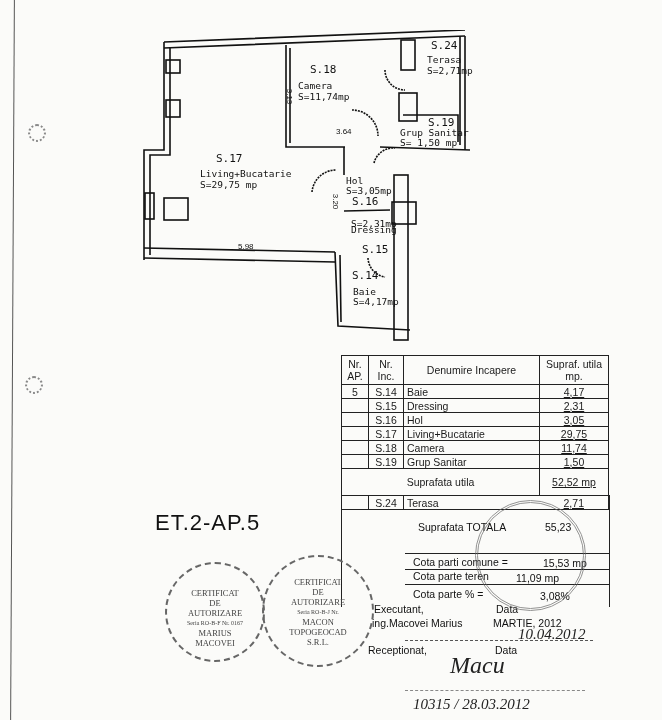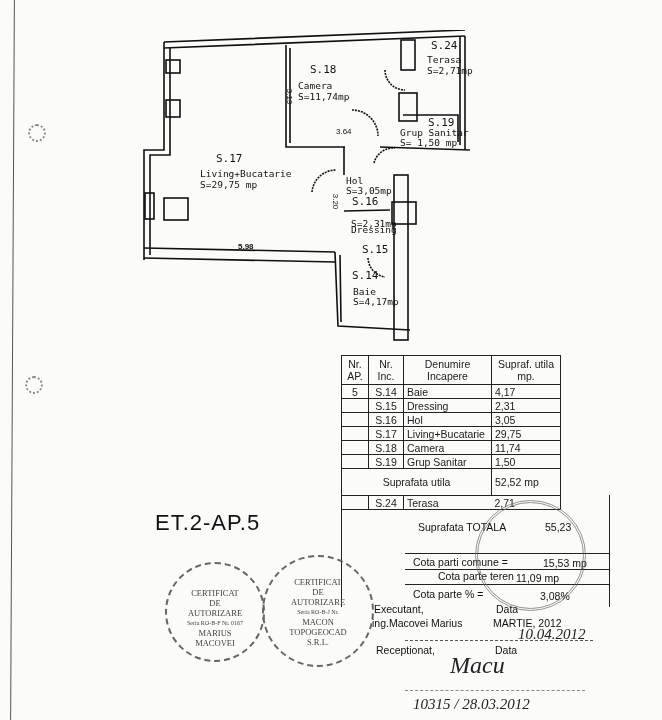--- a/index.html
+++ b/index.html
@@ -4,24 +4,24 @@
 <style>
   html, body { margin:0; padding:0; }
   body { width:662px; height:720px; background:#fbfbf9; position:relative; overflow:hidden;
          font-family:"Liberation Sans", sans-serif; color:#1a1a1a; }
   .abs { position:absolute; }
   .edge-line { position:absolute; left:12px; top:0; width:1px; height:720px; background:#555; transform:rotate(0.3deg); }
   .hole { position:absolute; width:14px; height:14px; border-radius:50%; border:2px dotted #888; }
   .plan-txt { position:absolute; font-family:"DejaVu Sans Mono", monospace; font-size:9.5px; line-height:11px; color:#111; white-space:nowrap; }
   .dim { position:absolute; font-family:"Liberation Sans", sans-serif; font-size:8px; color:#111; }
   .title { position:absolute; left:155px; top:510px; font-family:"Liberation Sans", sans-serif; font-size:22px; letter-spacing:1px; color:#111; }
-  table.inv { position:absolute; left:341px; top:355px; border-collapse:collapse; font-size:10.5px; width:220px; }
+  table.inv { position:absolute; left:341px; top:355px; border-collapse:collapse; font-size:10.5px; width:268px; }
   table.inv td { border:1px solid #222; padding:0 3px; height:13px; line-height:12px; }
   table.inv td.c { text-align:center; }
-  table.inv td.r { text-align:left; }
+  table.inv td.r { text-align:center;text-decoration:underline; }
   .frame-r { position:absolute; left:609px; top:495px; width:1px; height:112px; background:#222; }
   .frame-l { position:absolute; left:341px; top:495px; width:1px; height:112px; background:#222; }
   .foot { position:absolute; font-size:10.5px; color:#111; white-space:nowrap; }
   .stamp { position:absolute; border-radius:50%; border:2px dashed #666; color:#444; font-family:"Liberation Serif", serif; text-align:center; font-size:8.5px; line-height:10px; }
   .hand { position:absolute; font-family:"Liberation Serif", serif; font-style:italic; font-size:15px; color:#222; white-space:nowrap; }
 </style>
 </head>
 <body>
 
 <div class="edge-line"></div>
@@ -92,21 +92,21 @@
 <div class="plan-txt" style="left:351px; top:218px;">S=2,31mp</div>
 <div class="plan-txt" style="left:362px; top:244px; font-size:11px;">S.15</div>
 
 <div class="plan-txt" style="left:352px; top:270px; font-size:11px;">S.14</div>
 <div class="plan-txt" style="left:353px; top:286px;">Baie</div>
 <div class="plan-txt" style="left:353px; top:296px;">S=4,17mp</div>
 
 <div class="dim" style="left:282px; top:92px; transform:rotate(90deg);">3.13</div>
 <div class="dim" style="left:336px; top:127px;">3.64</div>
 <div class="dim" style="left:328px; top:197px; transform:rotate(90deg);">3.20</div>
-<div class="dim" style="left:238px; top:242px;font-weight:bold;">5.98</div>
+<div class="dim" style="left:238px; top:242px;">5.98</div>
 
 <div class="title">ET.2-AP.5</div>
 
 <table class="inv">
   <tbody>
       <tr>
     <td class="c" style="width:20px; line-height:12px; height:28px;">Nr. AP.</td>
     <td class="c" style="width:28px;">Nr. Inc.</td>
     <td class="c">Denumire Incapere</td>
     <td class="c" style="width:62px;">Supraf. utila mp.</td>
@@ -161,33 +161,33 @@
   </table>
 <div class="frame-l"></div>
 <div class="frame-r"></div>
 
 <div class="foot" style="left:418px; top:521px;">Suprafata TOTALA</div>
 <div class="foot" style="left:545px; top:521px;">55,23</div>
 <div class="abs" style="left:405px; top:553px; width:204px; height:1px; background:#222;"></div>
 <div class="foot" style="left:413px; top:556px;">Cota parti comune =</div>
 <div class="foot" style="left:543px; top:557px;">15,53 mp</div>
 <div class="abs" style="left:405px; top:569px; width:204px; height:1px; background:#222;"></div>
-<div class="foot" style="left:413px; top:570px;margin-left:25px;">Cota parte teren</div>
+<div class="foot" style="left:413px; top:570px;">Cota parte teren</div>
 <div class="foot" style="left:516px; top:572px;">11,09 mp</div>
 <div class="abs" style="left:405px; top:584px; width:204px; height:1px; background:#222;"></div>
 <div class="foot" style="left:413px; top:588px;">Cota parte % =</div>
 <div class="foot" style="left:540px; top:590px;">3,08%</div>
 
 <div class="foot" style="left:374px; top:603px;">Executant,</div>
 <div class="foot" style="left:372px; top:617px;">ing.Macovei Marius</div>
 <div class="foot" style="left:496px; top:603px;">Data</div>
 <div class="foot" style="left:493px; top:617px;">MARTIE, 2012</div>
 <div class="hand" style="left:518px; top:626px;">10.04.2012</div>
 <div class="abs" style="left:405px; top:640px; width:188px; height:0; border-top:1px dashed #555;"></div>
-<div class="foot" style="left:376px; top:644px;">Receptionat,</div>
+<div class="foot" style="left:368px; top:644px;">Receptionat,</div>
 <div class="foot" style="left:495px; top:644px;">Data</div>
 <div class="hand" style="left:450px; top:652px; font-size:24px;text-align:center;">Macu</div>
 <div class="abs" style="left:405px; top:690px; width:180px; height:0; border-top:1px dashed #888;"></div>
 <div class="hand" style="left:413px; top:696px;">10315 / 28.03.2012</div>
 
 <div class="stamp" style="left:165px; top:562px; width:100px; height:100px; padding-top:24px; box-sizing:border-box;">
   <div>CERTIFICAT</div>
   <div>DE</div>
   <div>AUTORIZARE</div>
   <div style="font-size:6px;">Seria RO-B-F Nr. 0167</div>

